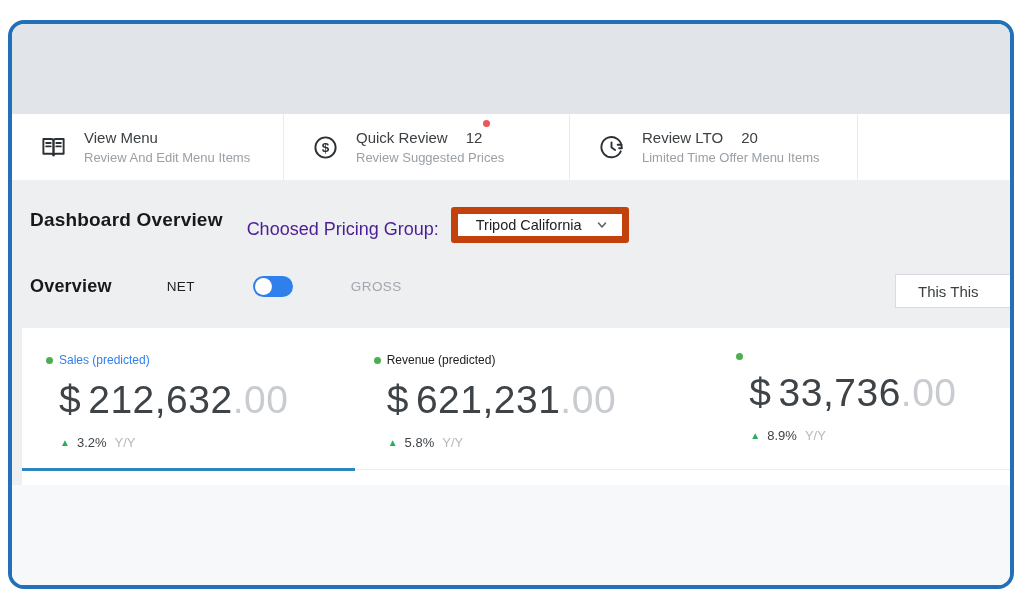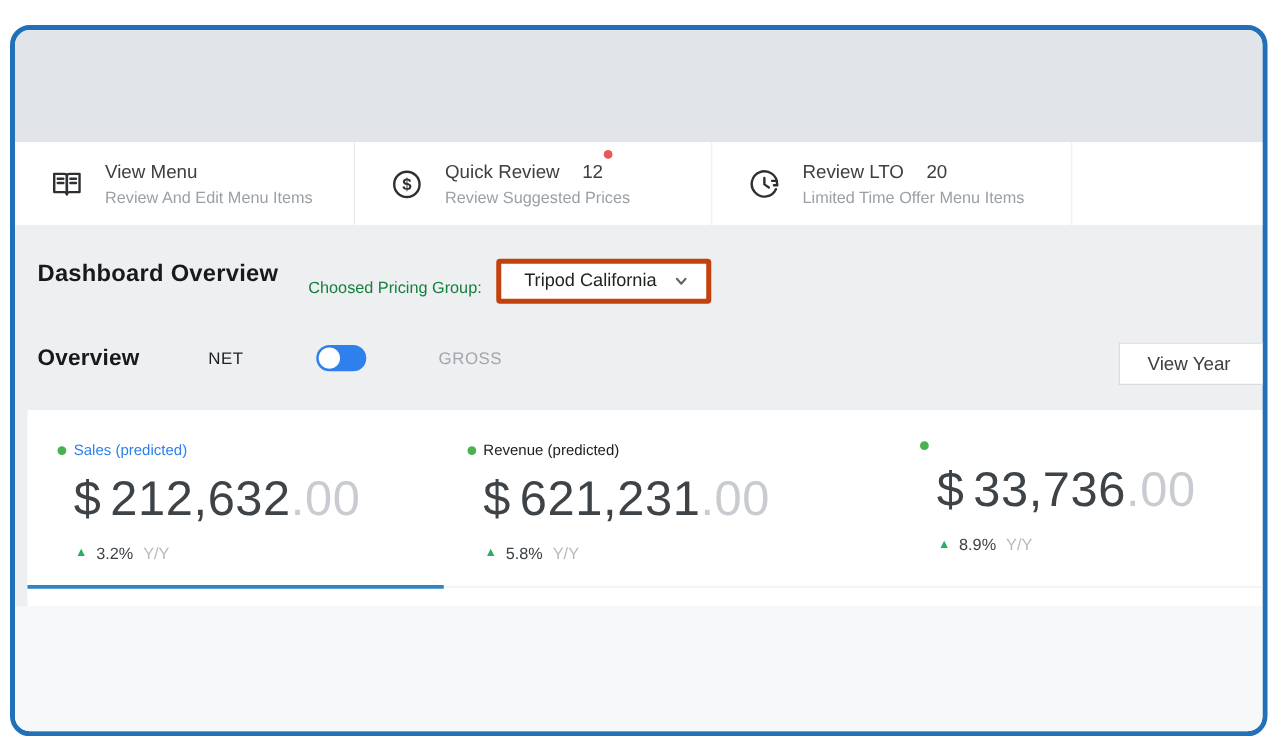--- a/index.html
+++ b/index.html
@@ -37,23 +37,23 @@
     position: absolute; top: -9px; right: -8px;
     width: 7px; height: 7px; border-radius: 50%; background: #eb5757;
   }
   .tab-subtitle { font-size: 13px; color: #9aa0a6; margin-top: 4px; }
 
   
   .content { flex: 1; background: #edeff1; display: flex; flex-direction: column; position: relative; }
 
   .row-overview { display: flex; align-items: center; margin: 26px 0 0 8px; height: 38px; }
   .page-title { font-size: 19px; font-weight: bold; color: #17191c; margin: 0 24px 11px 10px; letter-spacing: 0.2px; }
-  .pricing-label { font-size: 13px; color: #15803d; margin-right: 12px; margin-top: 8px; }
+  .pricing-label { font-size: 18px; color: #4c1d95; margin-right: 12px; margin-top: 8px; }
   .select-box {
-    height: 36px; background: #fff; border: 4px solid #c2410c; border-radius: 3px;
+    height: 36px; background: #fff; border: 7px solid #c2410c; border-radius: 3px;
     display: flex; align-items: center; gap: 14px;
     padding: 0 14px 0 18px; font-size: 14.5px; color: #202124; cursor: pointer;
   }
   .chevron { width: 12px; height: 12px; color: #5f6368; }
 
   .row-forecasts { display: flex; align-items: center; margin: 24px 0 0 8px; height: 36px; position: relative; }
   .section-title { font-size: 18px; font-weight: bold; color: #17191c; margin-left: 10px; letter-spacing: 0.2px; }
   .toggle-group { display: flex; align-items: center; margin-left: 55px; gap: 46px; }
   .toggle-label-left { font-size: 13.5px; font-weight: 500; color: #1c1f23; letter-spacing: 0.4px; }
   .toggle {
@@ -171,21 +171,21 @@
     <div class="row-forecasts">
       <h2 class="section-title">Overview</h2>
       <div class="toggle-group">
         <span class="toggle-label-left">NET</span>
         <div class="toggle">
           <div class="toggle-knob"></div>
         </div>
         <span class="toggle-label-right">GROSS</span>
       </div>
       <div class="period-select">
-        <span>View Year</span>
+        <span>This This</span>
       </div>
     </div>
 
     <div class="panel">
 
       <div class="metric active">
         <div class="metric-label">
           <span class="dot-green"></span>
           <span class="metric-label-text">Sales (predicted)</span>
         </div>

